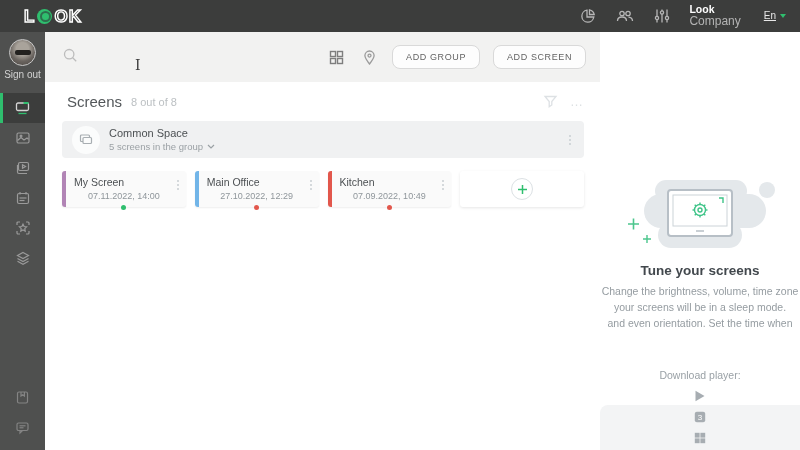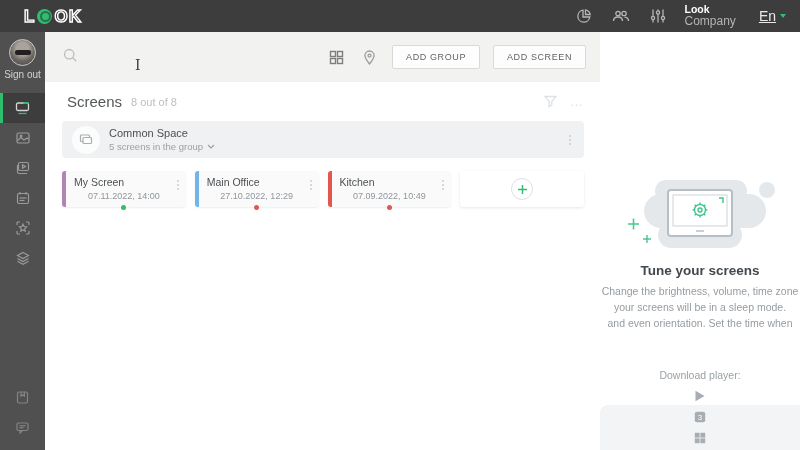--- a/index.html
+++ b/index.html
@@ -16,21 +16,21 @@
   .logo-eye { width:15px; height:15px; border-radius:50%; background:#2fbe6e;
               margin:0 2px; position:relative; }
   .logo-eye::after { content:""; position:absolute; left:3px; top:2px; width:7px; height:7px;
               border:2px solid #2e6e4e; border-radius:50%; }
   .topbar-right { margin-left:auto; display:flex; align-items:center; gap:17px; margin-right:14px; }
   .tb-icon { width:20px; height:20px; display:flex; align-items:center; justify-content:center; cursor:pointer; }
   .account { display:flex; flex-direction:column; line-height:1.15; cursor:pointer; }
   .account .acc-name { font-size:10.5px; font-weight:bold; color:#fff; }
   .account .acc-sub  { font-size:12px; color:#b4b4b4; }
   .lang { display:flex; align-items:center; gap:4px; cursor:pointer; margin-left:6px; }
-  .lang-label { font-size:14px; color:#e8e8e8;text-decoration:underline; }
+  .lang-label { font-size:10px; color:#e8e8e8;text-decoration:underline; }
   .caret { width:0; height:0; border-left:3.5px solid transparent; border-right:3.5px solid transparent;
            border-top:4px solid #2fbe6e; }
 
   
   .sidebar { position:absolute; left:0; top:32px; width:45px; height:418px;
              background:#4f504f; display:flex; flex-direction:column; align-items:center; }
   .avatar-block { padding-top:7px; text-align:center; cursor:pointer; }
   .avatar { width:27px; height:27px; border-radius:50%; margin:0 auto; position:relative; overflow:hidden;
             background:radial-gradient(circle at 50% 35%, #a9a39b 0 30%, #6b6560 60%, #474340 100%);
             border:1px solid #c8c8c8; }
@@ -48,21 +48,21 @@
   
   .toolbar { position:absolute; left:45px; top:32px; width:555px; height:50px;
              background:#f2f2f1; display:flex; align-items:center; }
   .search-wrap { display:flex; align-items:center; margin-left:17px; flex:0 0 auto; }
   .search-input { border:none; background:transparent; outline:none; width:200px; height:24px;
                   font-size:11px; color:#555; margin-left:12px; }
   .ibeam { position:absolute; left:90px; top:25px; font-family:"DejaVu Serif", serif;
            font-size:14px; color:#3a3a3a; pointer-events:none; }
   .toolbar-right { margin-left:auto; display:flex; align-items:center; gap:13px; margin-right:14px; }
   .view-icon { width:20px; height:20px; display:flex; align-items:center; justify-content:center; cursor:pointer; }
-  .btn { height:24px; padding:0 13px; background:#fdfdfd; border:1px solid #d9d9d9; border-radius:2px;
+  .btn { height:24px; padding:0 13px; background:#fdfdfd; border:1px solid #d9d9d9; border-radius:8px;
          font-size:9px; letter-spacing:0.6px; color:#636363; display:flex; align-items:center;
          cursor:pointer; font-family:"Liberation Sans", sans-serif; }
 
   
   .content { position:absolute; left:45px; top:82px; width:555px; height:368px; background:#fff; }
   .content-header { display:flex; align-items:center; padding:11px 16px 6px 22px; }
   .page-title { font-size:15px; color:#53575a; }
   .page-count { font-size:11px; color:#bcc0c3; margin-left:9px; }
   .header-icons { margin-left:auto; display:flex; align-items:center; gap:12px; }
   .header-icons .hicon { cursor:pointer; display:flex; align-items:center; }

